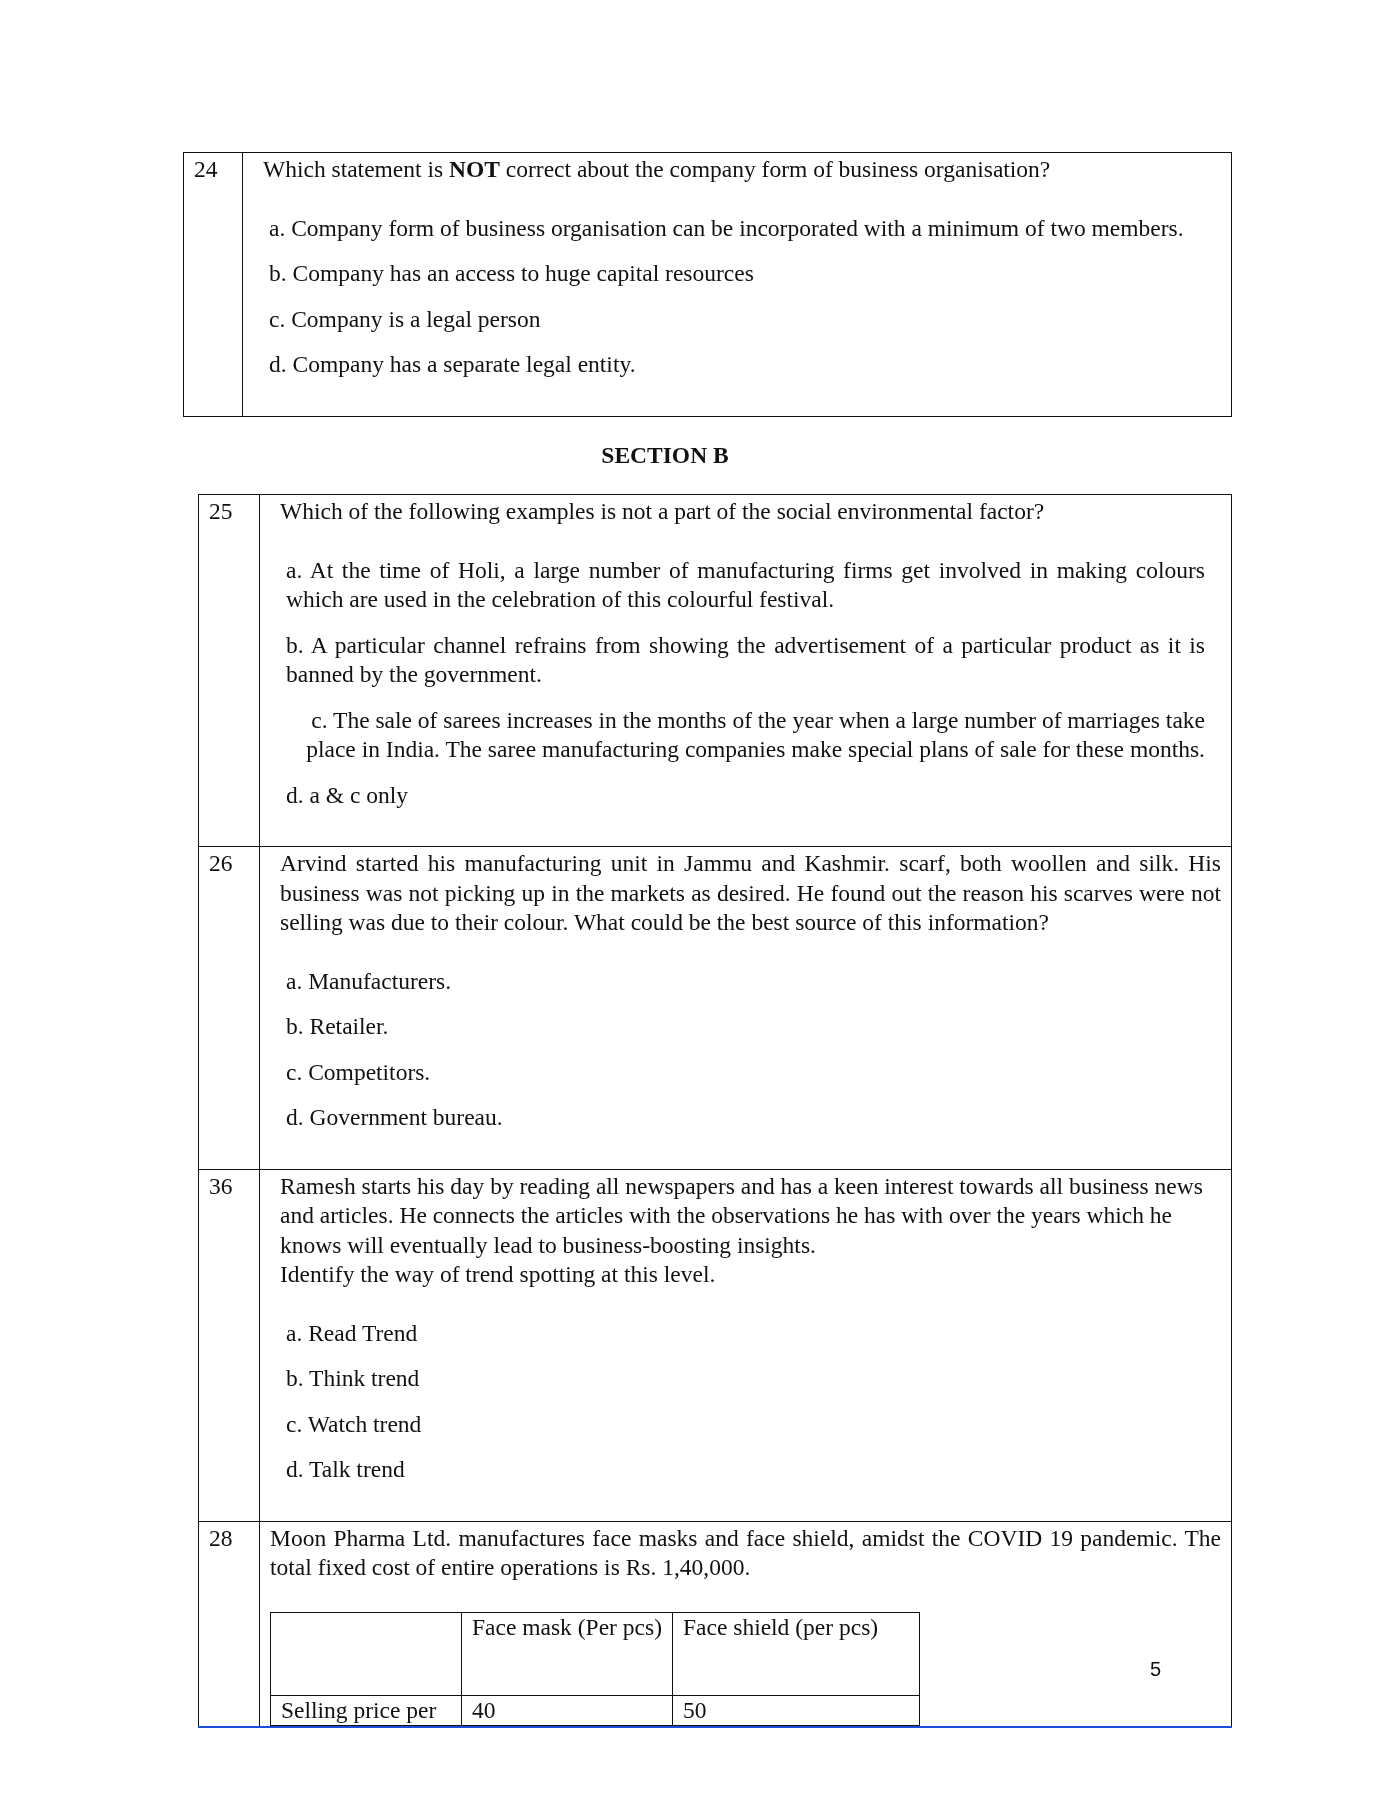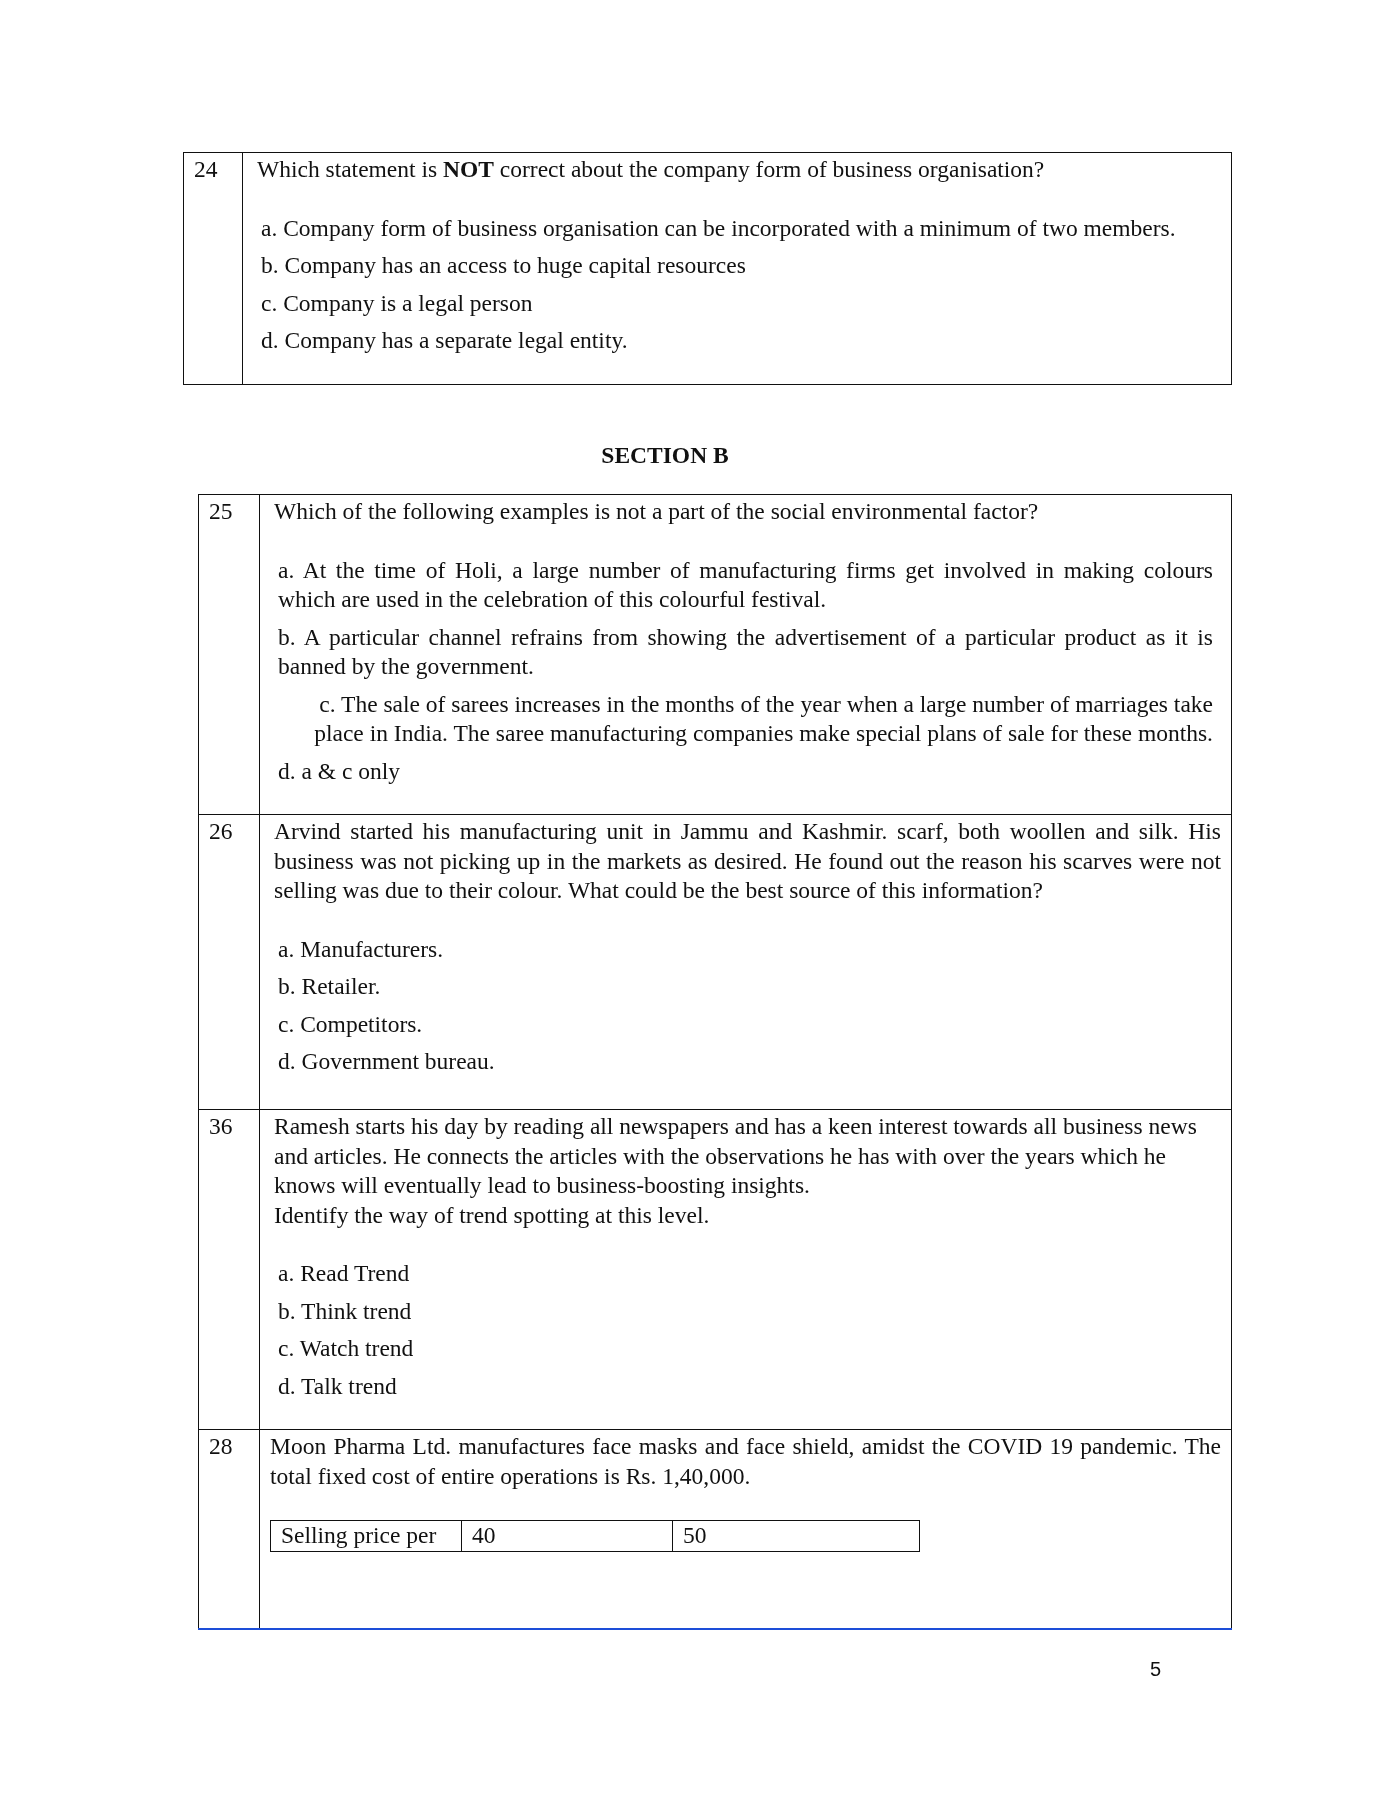--- a/index.html
+++ b/index.html
@@ -18,22 +18,22 @@
     .qtable td {
       border: 1.5px solid #111;
       vertical-align: top;
       padding: 0;
     }
     .qnum {
       width: 58px;
       padding: 2px 0 0 10px !important;
     }
     .qbody { padding: 2px 10px 20px 10px !important; }
-    .q-stem { margin: 0 0 29px 4px; }
-    .q-options div { margin: 8px; }
+    .q-stem { margin: 0 0 29px 10px; }
+    .q-options div { margin: 16px; }
     .justify { text-align: justify; }
     .bold { font-weight: bold; }
 
     #q24-table { left: 183px; top: 152px; width: 1049px; }
     #q24-table .qnum { width: 48px; }
     #q24-table .qbody { height: 200px; }
 
     #section-title {
       position: absolute; left: 0; width: 1330px; top: 442px;
       text-align: center; font-weight: bold; font-size: 23.5px;
@@ -132,20 +132,25 @@
         <div>d. Talk trend</div>
       </div>
     </td>
   </tr>
   <tr class="row28">
     <td class="qnum">28</td>
     <td class="qbody">
       <div class="justify">Moon Pharma Ltd. manufactures face masks and face shield, amidst the COVID 19 pandemic. The total fixed cost of entire operations is Rs. 1,40,000.</div>
       <table class="inner-table">
         <tbody>
+              <tr class="hdr">
+          <td class="c0"></td>
+          <td class="c1">Face mask (Per pcs)</td>
+          <td class="c2">Face shield (per pcs)</td>
+        </tr>
         <tr>
           <td class="c0">Selling price per</td>
           <td class="c1 c1-last">40</td>
           <td class="c2">50</td>
         </tr>
       </tbody>
           </table>
     </td>
   </tr>
 </tbody>

